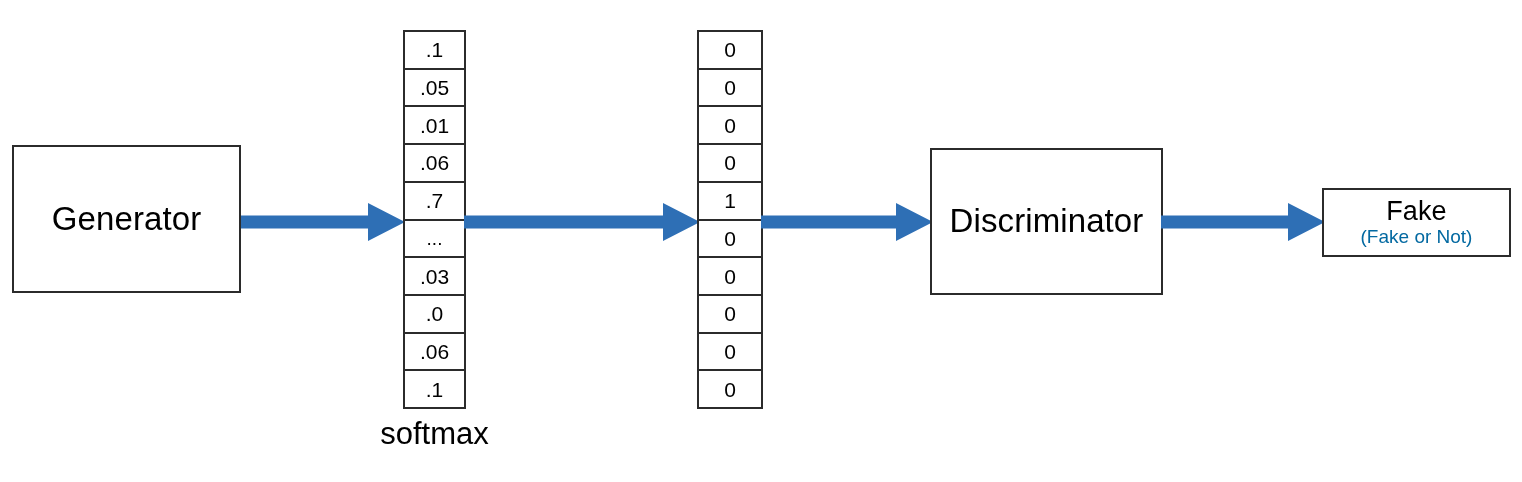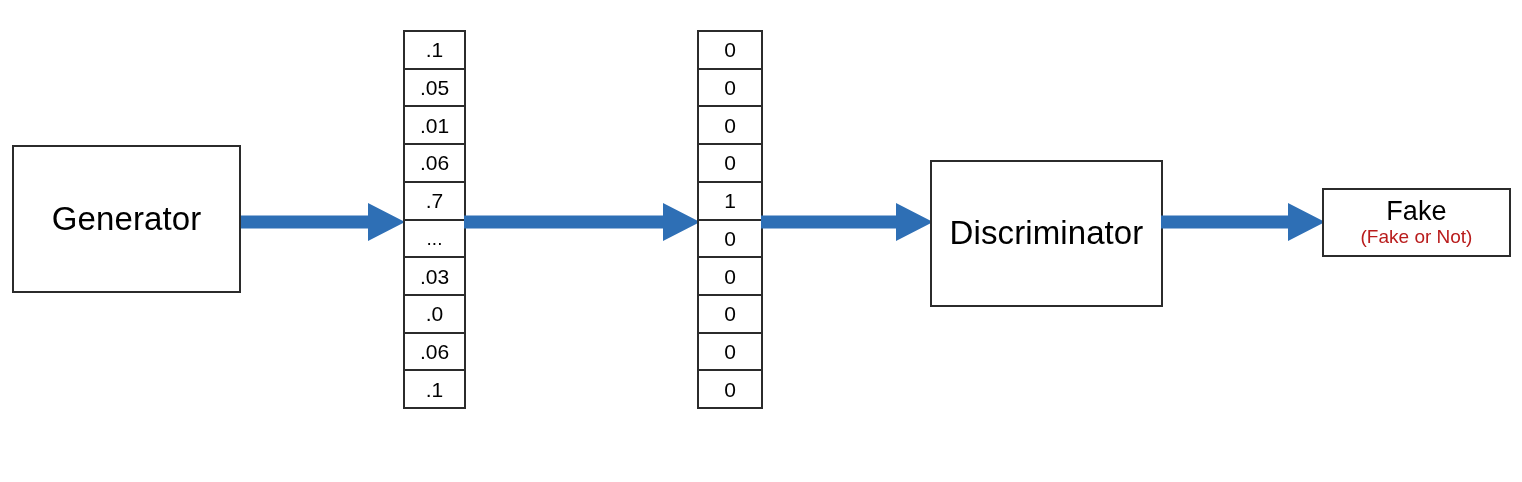--- a/index.html
+++ b/index.html
@@ -34,27 +34,27 @@
   .proc-title {
     font-size: 33px;
     line-height: 1.05;
     color: #000000;
     letter-spacing: 0.1px;
     white-space: nowrap;
   }
   .proc-sub {
     font-size: 19px;
     line-height: 1.1;
-    color: #b91c1c;
+    color: #0369a1;
     white-space: nowrap;
     margin-top: 1px;
   }
 
   #box-generator     { left: 12px;   top: 145px; width: 229px; height: 148px; }
-  #box-discriminator { left: 930px;  top: 160px; width: 233px; height: 147px; }
+  #box-discriminator { left: 930px;  top: 148px; width: 233px; height: 147px; }
   #box-loss          { left: 1322px; top: 188px; width: 189px; height: 69px;  }
   #box-loss .proc-title { font-size: 27px; }
 
   
   .vec-col {
     position: absolute;
     box-sizing: border-box;
     background: #ffffff;
     border: 2px solid #2b2b2b;
     display: flex;
@@ -121,20 +121,21 @@
     <div class="vec-cell">.05</div>
     <div class="vec-cell">.01</div>
     <div class="vec-cell">.06</div>
     <div class="vec-cell">.7</div>
     <div class="vec-cell ellipsis">...</div>
     <div class="vec-cell">.03</div>
     <div class="vec-cell">.0</div>
     <div class="vec-cell">.06</div>
     <div class="vec-cell">.1</div>
   </div>
+  <div class="vec-label" id="label-softmax">softmax</div>
 
   <div class="arrow" id="arrow-softmax-onehot">
     <svg viewBox="0 0 236 46" preserveAspectRatio="none">
       <polygon points="0,16.5 199,16.5 199,4 236,23 199,42 199,29.5 0,29.5" fill="#2E6FB5"></polygon>
     </svg>
   </div>
 
   <div class="vec-col" id="col-onehot">
     <div class="vec-cell">0</div>
     <div class="vec-cell">0</div>

